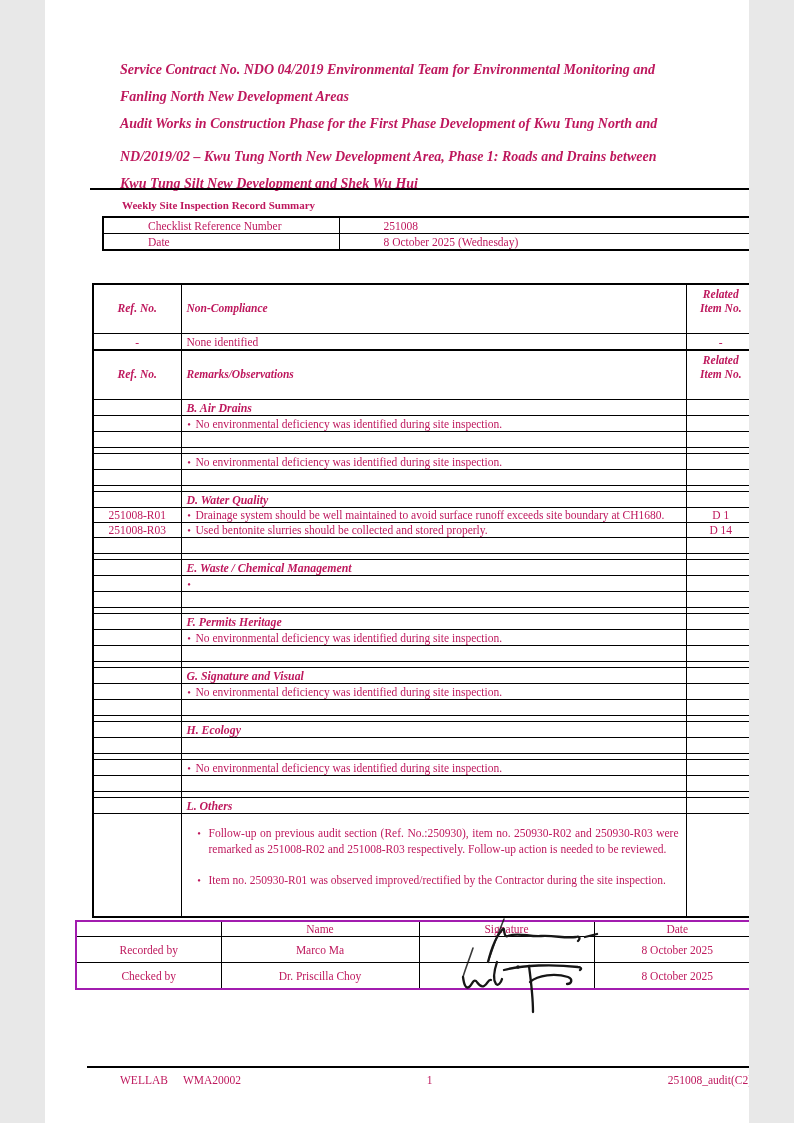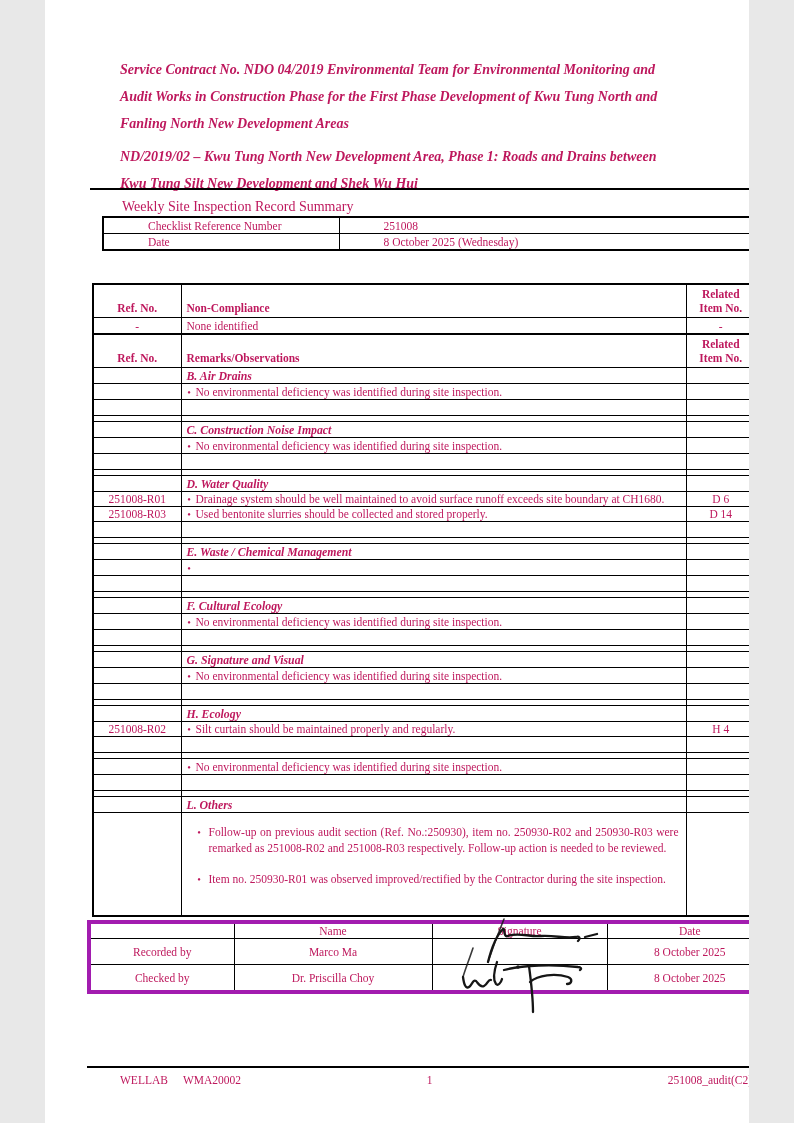--- a/index.html
+++ b/index.html
@@ -15,47 +15,47 @@
   .title-line {
     font-weight:bold; font-style:italic; font-size:14px; line-height:27px;
     white-space:nowrap;
   }
   .hrule { position:absolute; background:#000; }
   .rule-top { left:45px; top:188px; width:683px; height:2px; }
   .rule-foot { left:42px; top:1066px; width:685px; height:2px; }
 
   .summary-heading {
     position:absolute; left:77px; top:199px;
-    font-weight:normal; font-size:14px;
+    font-weight:bold; font-size:11px;
   }
 
   
   table { border-collapse:collapse; table-layout:fixed; }
   td {
     border:1px solid #000; font-size:11.5px; line-height:14px;
     padding:0 4px; vertical-align:middle; overflow:hidden;
   }
 
   .summary-table { position:absolute; left:57px; top:216px; width:651px; border:2px solid #000; }
   .summary-table td { height:15px;padding-left:44px; }
   .summary-table td.val { }
 
   .main-table { position:absolute; left:47px; top:283px; width:663px; border:2px solid #000; }
   .main-table td { padding:0 5px; }
-  tr.hdr td { font-weight:bold; vertical-align:bottom; padding-bottom:2px; }
+  tr.hdr td { font-weight:bold; vertical-align:bottom; padding-bottom:18px;font-style:italic; }
   tr.hdr-thick td { border-top:2px solid #000; }
   td.c-center { text-align:center; }
   span.sec-text { font-weight:bold; font-style:italic; font-size:11.8px; }
   span.blt { display:inline-block; margin-right:5px; transform:scale(0.9); }
   .bigb { display:flex; text-align:justify; margin:0 2px 16px 10px; line-height:15.5px; }
   .bigb .blt { margin-right:8px; }
   .bigb .txt { flex:1; }
   td.bigcell { vertical-align:top; padding-top:12px; }
 
-  .sign-table { position:absolute; left:42px; top:920px; width:685px; border:4px solid #a21caf; }
+  .sign-table { position:absolute; left:30px; top:920px; width:685px; border:2px solid #a21caf; }
   .sign-table td { text-align:center; }
   .sign-table tr.shdr td { height:14px; }
   .sign-table tr.srow td { height:25px; }
 
   .sig-svg { position:absolute; left:380px; top:915px; width:350px; height:110px; z-index:3; }
   .sig-svg path { fill:none; stroke:#161616; stroke-width:2.3; stroke-linecap:round; stroke-linejoin:round; }
   .sig-svg .thin { stroke-width:1.6; opacity:.85; }
 
   
   .footer { position:absolute; left:42px; top:1074px; width:685px; height:16px; font-size:11.5px; }
@@ -65,22 +65,22 @@
   .f-right { position:absolute; right:20px; top:0; white-space:nowrap; }
 </style>
 </head>
 <body>
 
 <div class="page">
 
   <div class="doc-header">
     <div class="title-para">
       <div class="title-line">Service Contract No. NDO 04/2019 Environmental Team for Environmental Monitoring and</div>
+      <div class="title-line">Fanling North New Development Areas</div>
       <div class="title-line">Audit Works in Construction Phase for the First Phase Development of Kwu Tung North and</div>
-      <div class="title-line">Fanling North New Development Areas</div>
     </div>
     <div class="title-para">
       <div class="title-line">ND/2019/02 – Kwu Tung North New Development Area, Phase 1: Roads and Drains between</div>
       <div class="title-line">Kwu Tung Silt New Development and Shek Wu Hui</div>
     </div>
   </div>
 
   <div class="hrule rule-top"></div>
 
   <div class="summary-heading">Weekly Site Inspection Record Summary</div>
@@ -139,25 +139,20 @@
           <td></td>
           <td></td>
         </tr>
         <tr>
           <td style="height: 5px; line-height: 5px;"></td>
           <td></td>
           <td></td>
         </tr>
         <tr>
           <td style="height: 15px;"></td>
-          <td><span class="sec-text">C. Construction Noise Impact</span></td>
-          <td></td>
-        </tr>
-        <tr>
-          <td style="height: 15px;"></td>
           <td><span class="blt">•</span><span>No environmental deficiency was identified during site inspection.</span></td>
           <td></td>
         </tr>
         <tr>
           <td style="height: 15px;"></td>
           <td></td>
           <td></td>
         </tr>
         <tr>
           <td style="height: 5px; line-height: 5px;"></td>
@@ -165,21 +160,21 @@
           <td></td>
         </tr>
         <tr>
           <td style="height: 15px;"></td>
           <td><span class="sec-text">D. Water Quality</span></td>
           <td></td>
         </tr>
         <tr>
           <td class="c-center">251008-R01</td>
           <td><span class="blt">•</span><span>Drainage system should be well maintained to avoid surface runoff exceeds site boundary at CH1680.</span></td>
-          <td class="c-center">D 6</td>
+          <td class="c-center">D 1</td>
         </tr>
         <tr>
           <td class="c-center">251008-R03</td>
           <td><span class="blt">•</span><span>Used bentonite slurries should be collected and stored properly.</span></td>
           <td class="c-center">D 14</td>
         </tr>
         <tr>
           <td style="height: 15px;"></td>
           <td></td>
           <td></td>
@@ -204,21 +199,21 @@
           <td></td>
           <td></td>
         </tr>
         <tr>
           <td style="height: 5px; line-height: 5px;"></td>
           <td></td>
           <td></td>
         </tr>
         <tr>
           <td style="height: 15px;"></td>
-          <td><span class="sec-text">F. Cultural Ecology</span></td>
+          <td><span class="sec-text">F. Permits Heritage</span></td>
           <td></td>
         </tr>
         <tr>
           <td style="height: 15px;"></td>
           <td><span class="blt">•</span><span>No environmental deficiency was identified during site inspection.</span></td>
           <td></td>
         </tr>
         <tr>
           <td style="height: 15px;"></td>
           <td></td>
@@ -246,25 +241,20 @@
         </tr>
         <tr>
           <td style="height: 5px; line-height: 5px;"></td>
           <td></td>
           <td></td>
         </tr>
         <tr>
           <td style="height: 15px;"></td>
           <td><span class="sec-text">H. Ecology</span></td>
           <td></td>
-        </tr>
-        <tr>
-          <td class="c-center">251008-R02</td>
-          <td><span class="blt">•</span><span>Silt curtain should be maintained properly and regularly.</span></td>
-          <td class="c-center">H 4</td>
         </tr>
         <tr>
           <td style="height: 15px;"></td>
           <td></td>
           <td></td>
         </tr>
         <tr>
           <td style="height: 5px; line-height: 5px;"></td>
           <td></td>
           <td></td>

